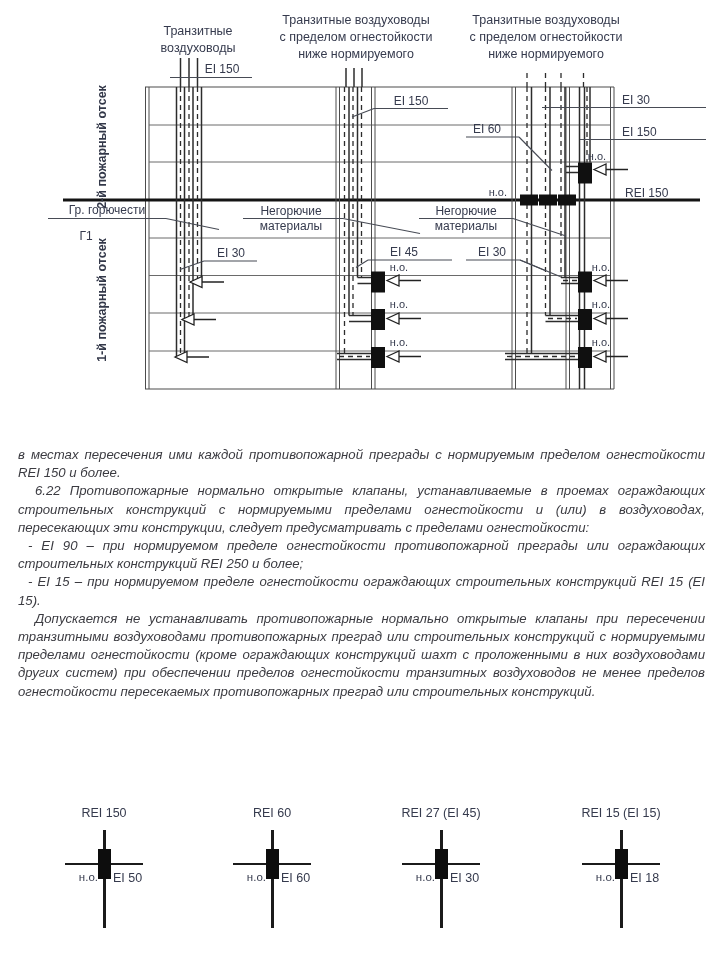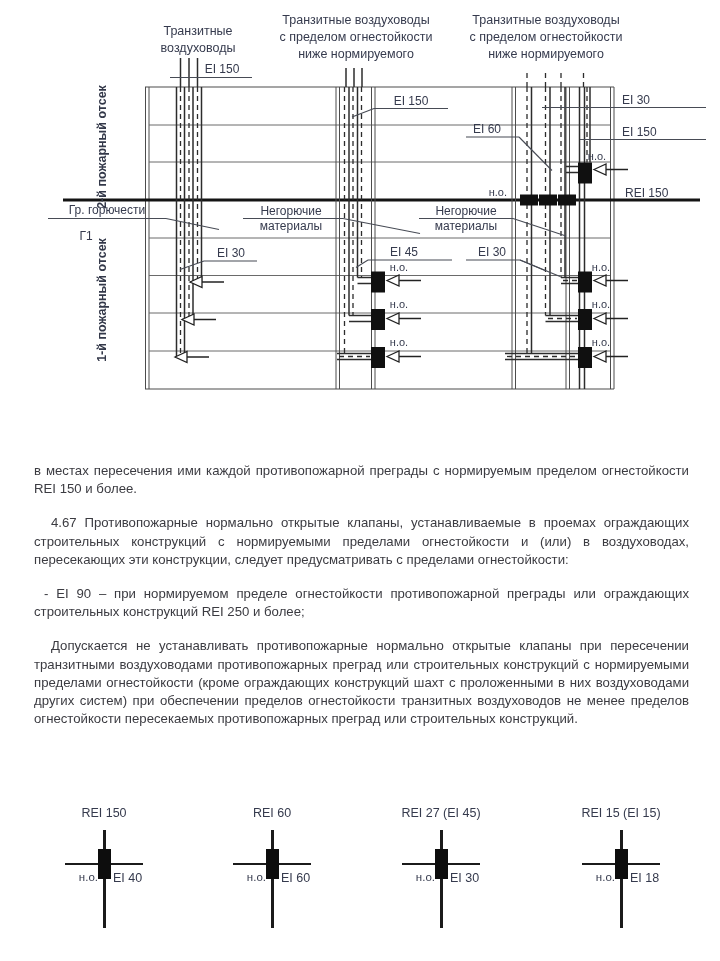--- a/index.html
+++ b/index.html
@@ -15,21 +15,21 @@
   .fw{stroke:#141414;stroke-width:3;}
   .ld{stroke:#474b55;stroke-width:1.1;fill:none;}
   .lbl{font-size:12px;fill:#353a4d;}
   .hdr{font-size:12.5px;fill:#353a4d;}
   .rot{font-size:12.5px;font-weight:bold;fill:#333849;}
   .nol{font-size:11px;fill:#353a4d;}
   text{font-family:"Liberation Sans", sans-serif;}
   
   .doc{position:absolute;left:18px;top:446px;width:687px;color:#3b3b41;
        font-size:13.2px;line-height:18.2px;text-align:justify;}
-  .doc p{margin:16px;}
+  .doc p{margin:0;font-style:italic;}
   .ind{text-indent:17px;}
   .ind-s{text-indent:10px;}
   
   .valves{position:absolute;left:0;top:796px;width:720px;height:165px;}
   .valve{position:absolute;top:0;width:168px;height:160px;color:#353a4d;}
   .valve .v-line{position:absolute;left:82.5px;top:34px;width:3px;height:98px;background:#1b1b1b;}
   .valve .h-line{position:absolute;left:45px;top:67px;width:78px;height:2px;background:#1b1b1b;}
   .valve .damper{position:absolute;left:77.5px;top:53px;width:13px;height:30px;background:#0d0d0d;}
   .valve .v-top{position:absolute;left:0;top:10px;width:168px;text-align:center;font-size:12.5px;}
   .valve .v-no{position:absolute;left:0;top:75px;width:78px;text-align:right;font-size:11.5px;}
@@ -220,34 +220,35 @@
       <polyline class="ld" points="513,218.5 566,236"></polyline>
       <line class="ld" x1="466" y1="260" x2="520" y2="260"></line>
       <polyline class="ld" points="520,260 545,270.5"></polyline>
       <polyline class="ld" points="520,260 560,276.5"></polyline>
       <text class="lbl" x="492" y="255.5" text-anchor="middle">EI 30</text>
     </g>
   </svg>
 
   <div class="doc">
     <p>в местах пересечения ими каждой противопожарной преграды с нормируемым пределом огнестойкости REI 150 и более.</p>
-    <p class="ind">4.67 Противопожарные нормально открытые клапаны, устанавливаемые в проемах ограждающих строительных конструкций с нормируемыми пределами огнестойкости и (или) в воздуховодах, пересекающих эти конструкции, следует предусматривать с пределами огнестойкости:</p>
+    <p class="ind">6.22 Противопожарные нормально открытые клапаны, устанавливаемые в проемах ограждающих строительных конструкций с нормируемыми пределами огнестойкости и (или) в воздуховодах, пересекающих эти конструкции, следует предусматривать с пределами огнестойкости:</p>
     <p class="ind-s">- EI 90 – при нормируемом пределе огнестойкости противопожарной преграды или ограждающих строительных конструкций REI 250 и более;</p>
+    <p class="ind-s">- EI 15 – при нормируемом пределе огнестойкости ограждающих строительных конструкций REI 15 (EI 15).</p>
     <p class="ind">Допускается не устанавливать противопожарные нормально открытые клапаны при пересечении транзитными воздуховодами противопожарных преград или строительных конструкций с нормируемыми пределами огнестойкости (кроме ограждающих конструкций шахт с проложенными в них воздуховодами других систем) при обеспечении пределов огнестойкости транзитных воздуховодов не менее пределов огнестойкости пересекаемых противопожарных преград или строительных конструкций.</p>
   </div>
 
   <div class="valves">
 
     <div class="valve vx1">
       <div class="v-top">REI 150</div>
       <div class="v-line"></div>
       <div class="h-line"></div>
       <div class="damper"></div>
       <div class="v-no">н.о.</div>
-      <div class="v-ei">EI 40</div>
+      <div class="v-ei">EI 50</div>
     </div>
 
     <div class="valve vx2">
       <div class="v-top">REI 60</div>
       <div class="v-line"></div>
       <div class="h-line"></div>
       <div class="damper"></div>
       <div class="v-no">н.о.</div>
       <div class="v-ei">EI 60</div>
     </div>

